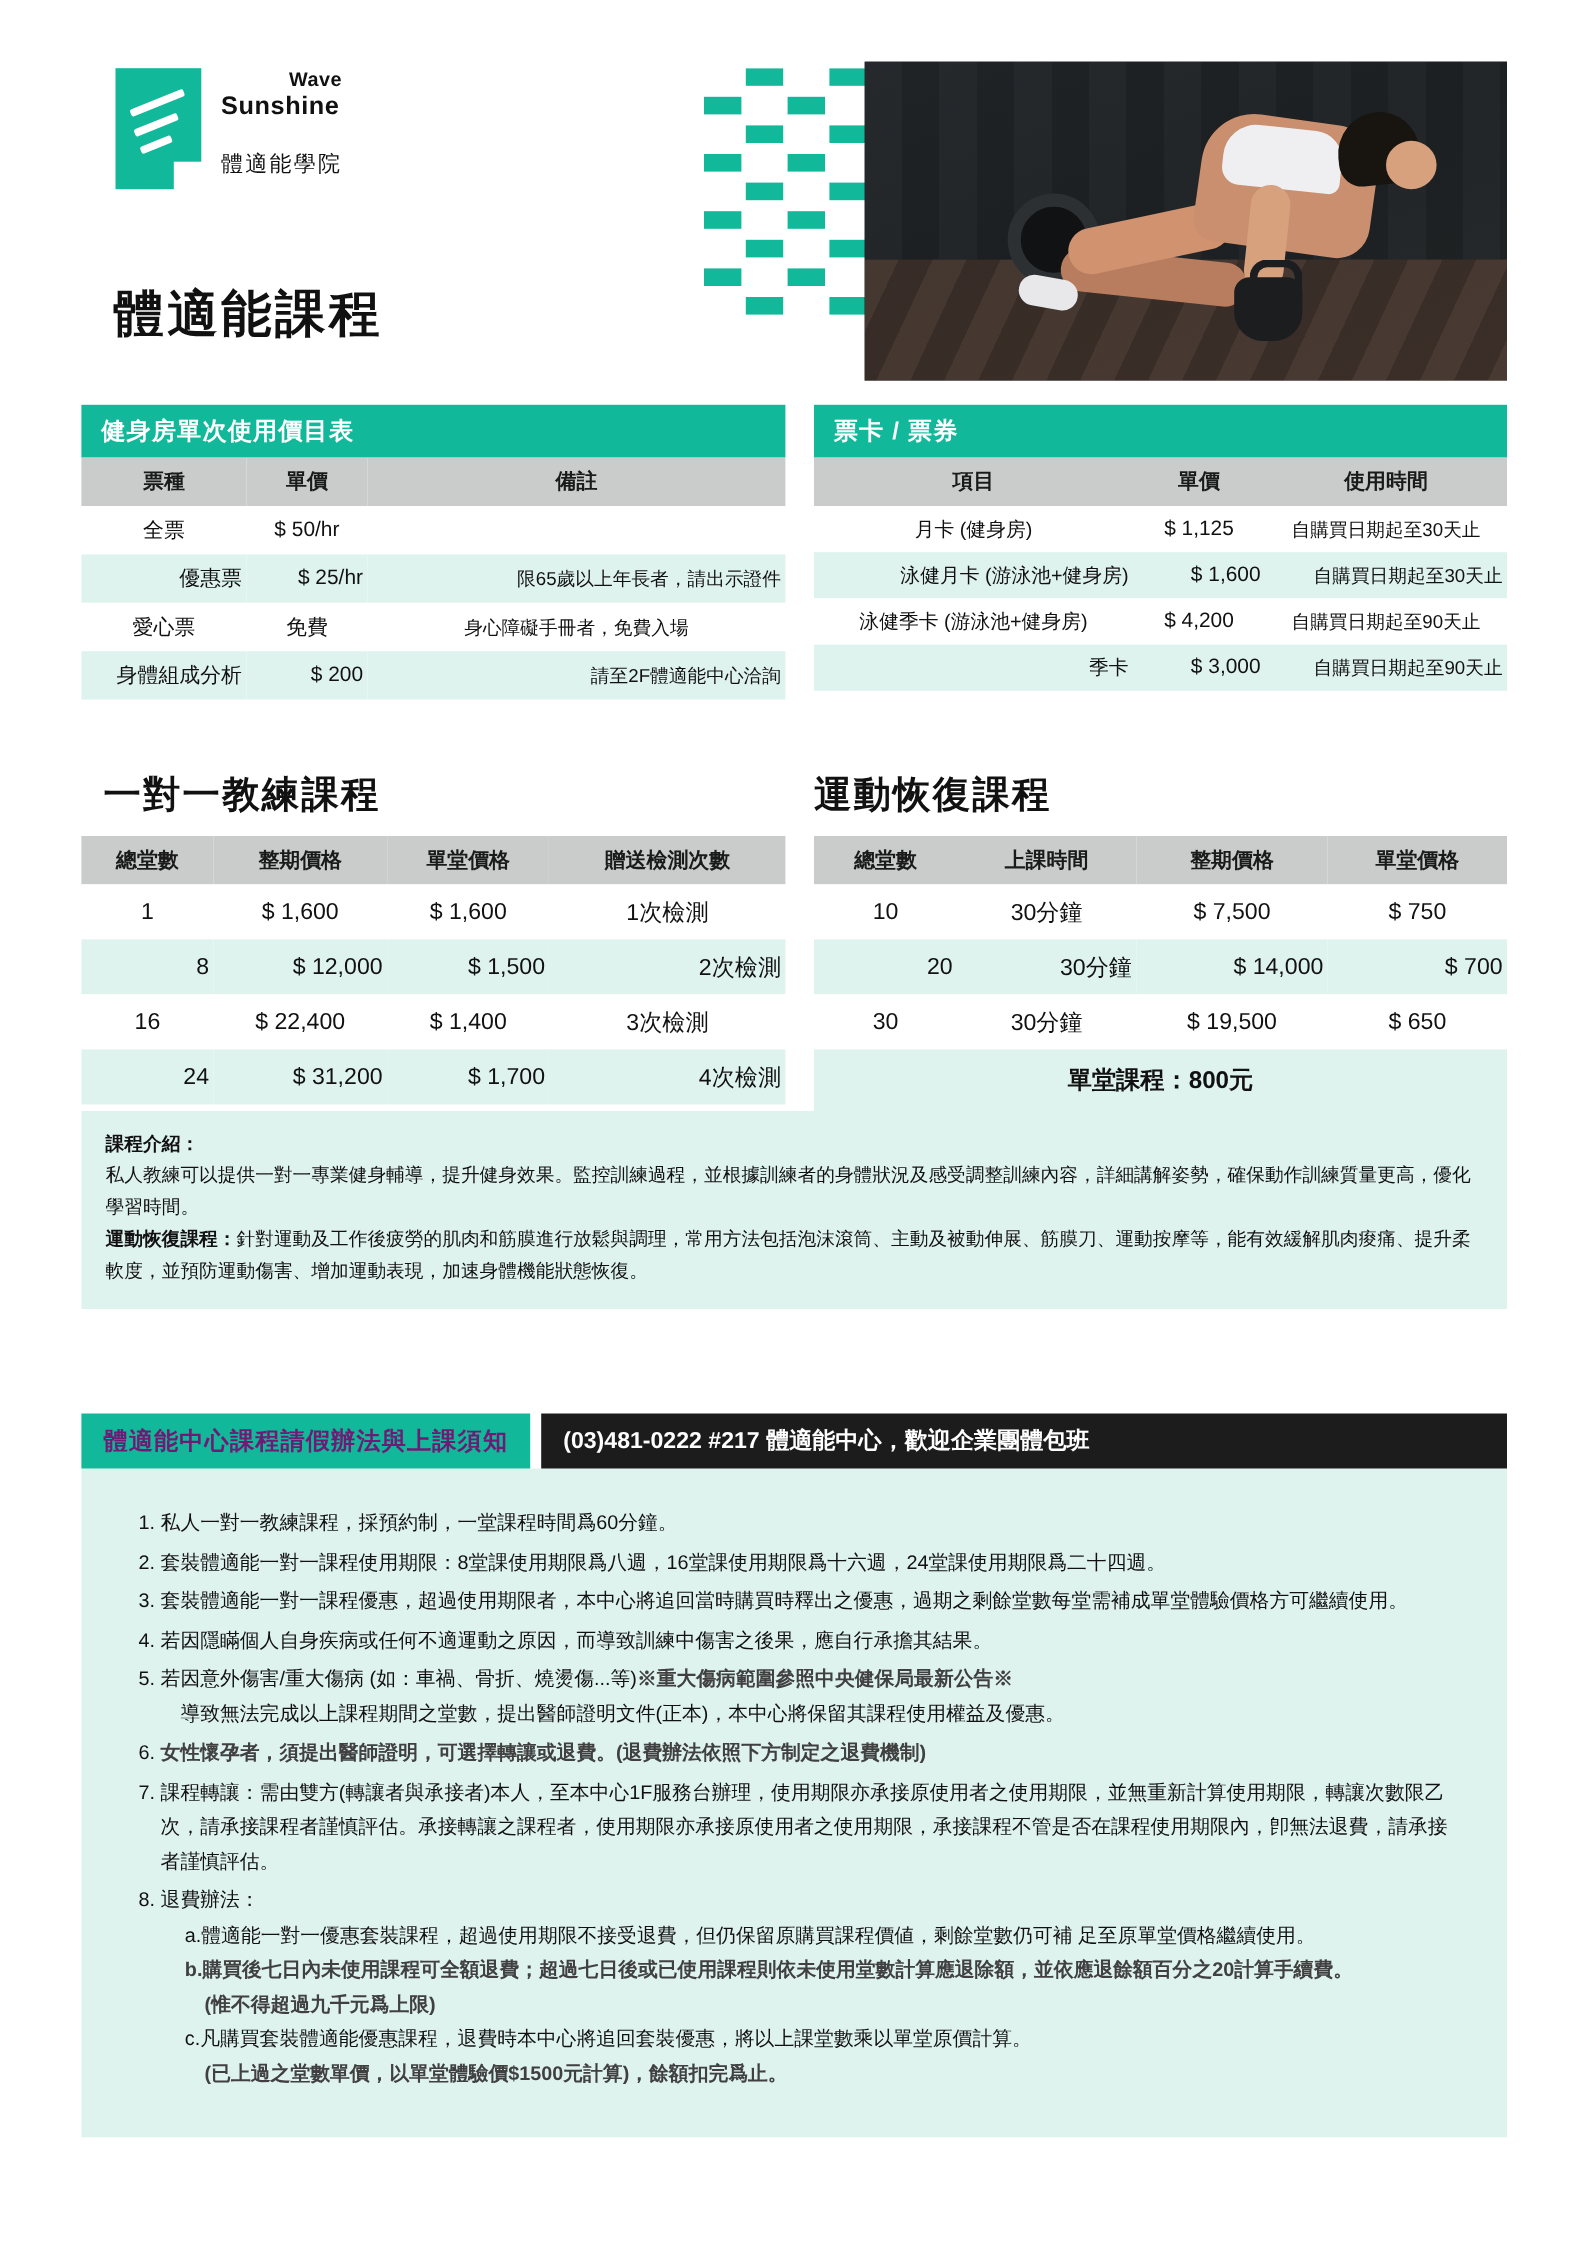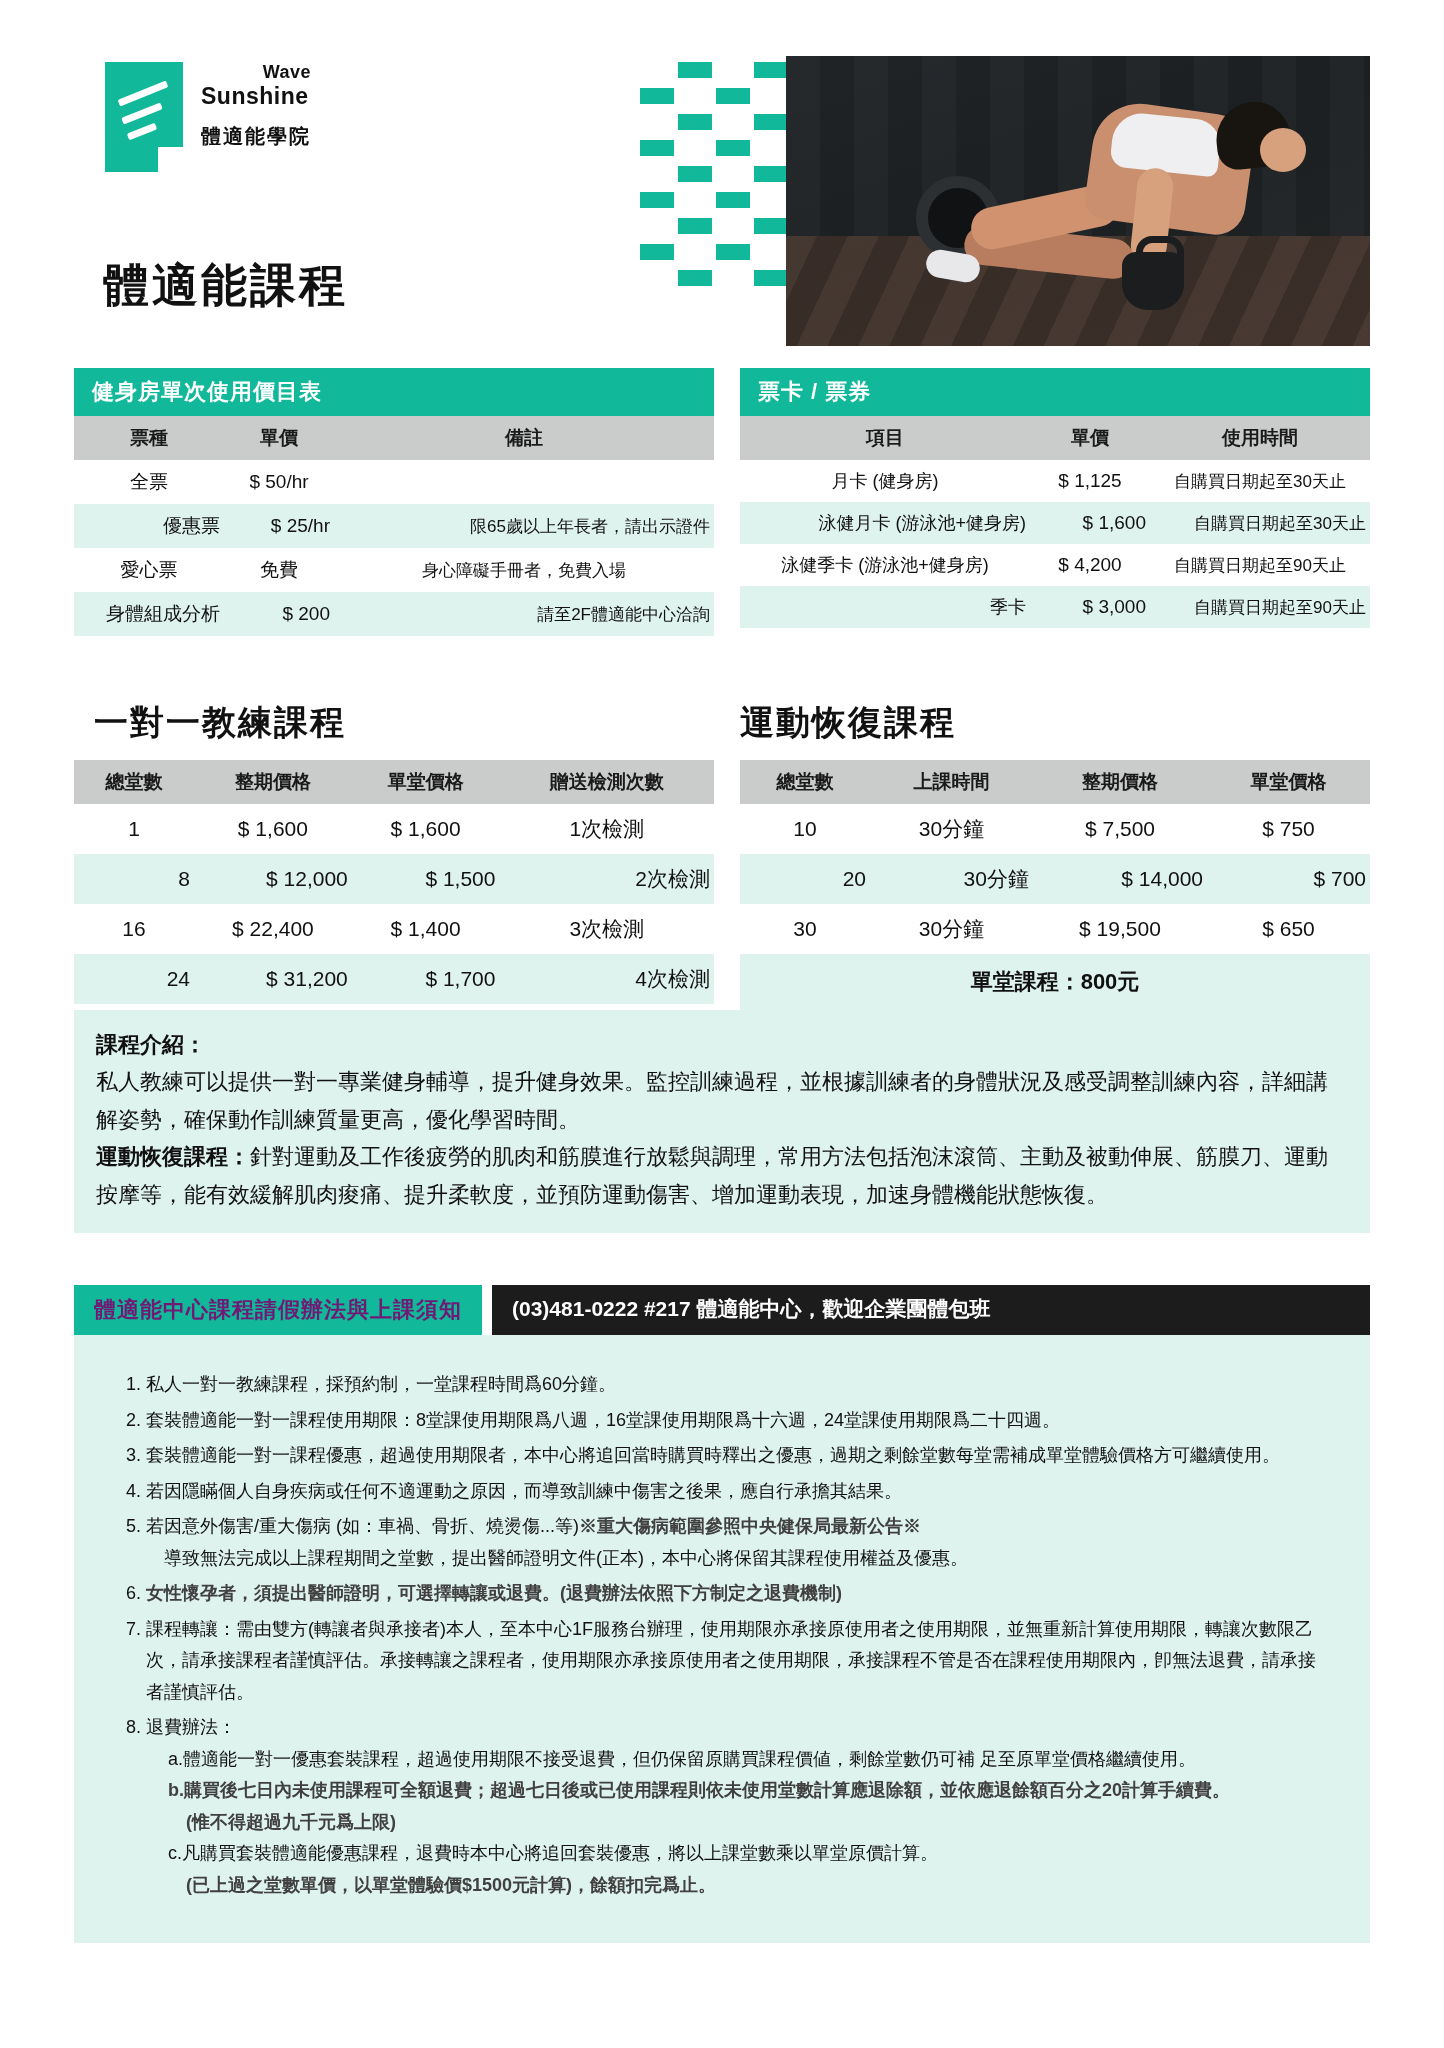--- a/index.html
+++ b/index.html
@@ -21,21 +21,21 @@
   }
   .logo-mark .m1, .logo-mark .m2, .logo-mark .m3 {
     position:absolute; background:#ffffff; border-radius:2px;
   }
   .logo-mark .m1 { width:52px; height:7px; left:12px; top:28px; transform:rotate(-22deg); }
   .logo-mark .m2 { width:42px; height:7px; left:16px; top:48px; transform:rotate(-22deg); }
   .logo-mark .m3 { width:30px; height:7px; left:22px; top:66px; transform:rotate(-22deg); }
   .logo-mark .cut { position:absolute; width:26px; height:26px; right:-1px; bottom:-1px; background:#ffffff; }
   .logo-text .l1 { font-size:18px; font-weight:bold; letter-spacing:.5px; line-height:1.15;text-align:right; }
   .logo-text .l2 { font-size:23px; font-weight:bold; letter-spacing:.5px; line-height:1.15; }
-  .logo-text .l3 { font-size:20px; font-weight:bold; margin-top:14px; letter-spacing:2px; }
+  .logo-text .l3 { font-size:20px; font-weight:normal; margin-top:26px; letter-spacing:2px; }
 
   .main-title {
     position:absolute; left:103px; top:255px;
     font-size:46px; font-weight:bold; letter-spacing:3px;
   }
 
   .stripes { position:absolute; left:640px; top:62px; width:190px; height:230px; overflow:hidden; }
   .stripes i { position:absolute; background:#12b89a; }
 
   .hero {
@@ -102,21 +102,21 @@
   .ch-right { width:630px; padding-left:26px;}
   .courses-tables { display:flex; gap:26px; margin-top:14px; }
   .ct-left { width:640px; }
   .ct-right { width:630px; }
   .ct-left th:nth-child(1){width:120px;}
   .ct-right th:nth-child(1){width:130px;}
   .ct-left td, .ct-right td { font-size:21px; padding:11px 4px; }
   .single-lesson td { background:#dff3ee; font-size:22px; font-weight:bold; padding:13px 4px; }
 
   .intro {
-    margin-top:0; background:#dff3ee; padding:16px 22px 20px 22px; font-size:22px; line-height:1.7;
+    margin-top:0; background:#dff3ee; padding:16px 22px 20px 22px; font-size:17px; line-height:1.7;
   }
   .intro b { font-weight:bold; }
 
   
   .notice { position:absolute; left:74px; top:1285px; width:1296px; }
   .notice-head { display:flex; align-items:stretch; }
   .notice-head .left { background:#12b89a; color:#701a75; font-weight:bold; font-size:22px; padding:10px 20px; letter-spacing:1px; }
   .notice-head .right { background:#1c1c1c; color:#fff; font-weight:bold; font-size:21px; padding:10px 20px; flex:1; margin-left:10px; }
   .notice-body { background:#dff3ee; padding:18px 30px 26px 30px; font-size:18px; line-height:1.75; }
   .notice-body ol { margin:16px; padding-left:26px; }

